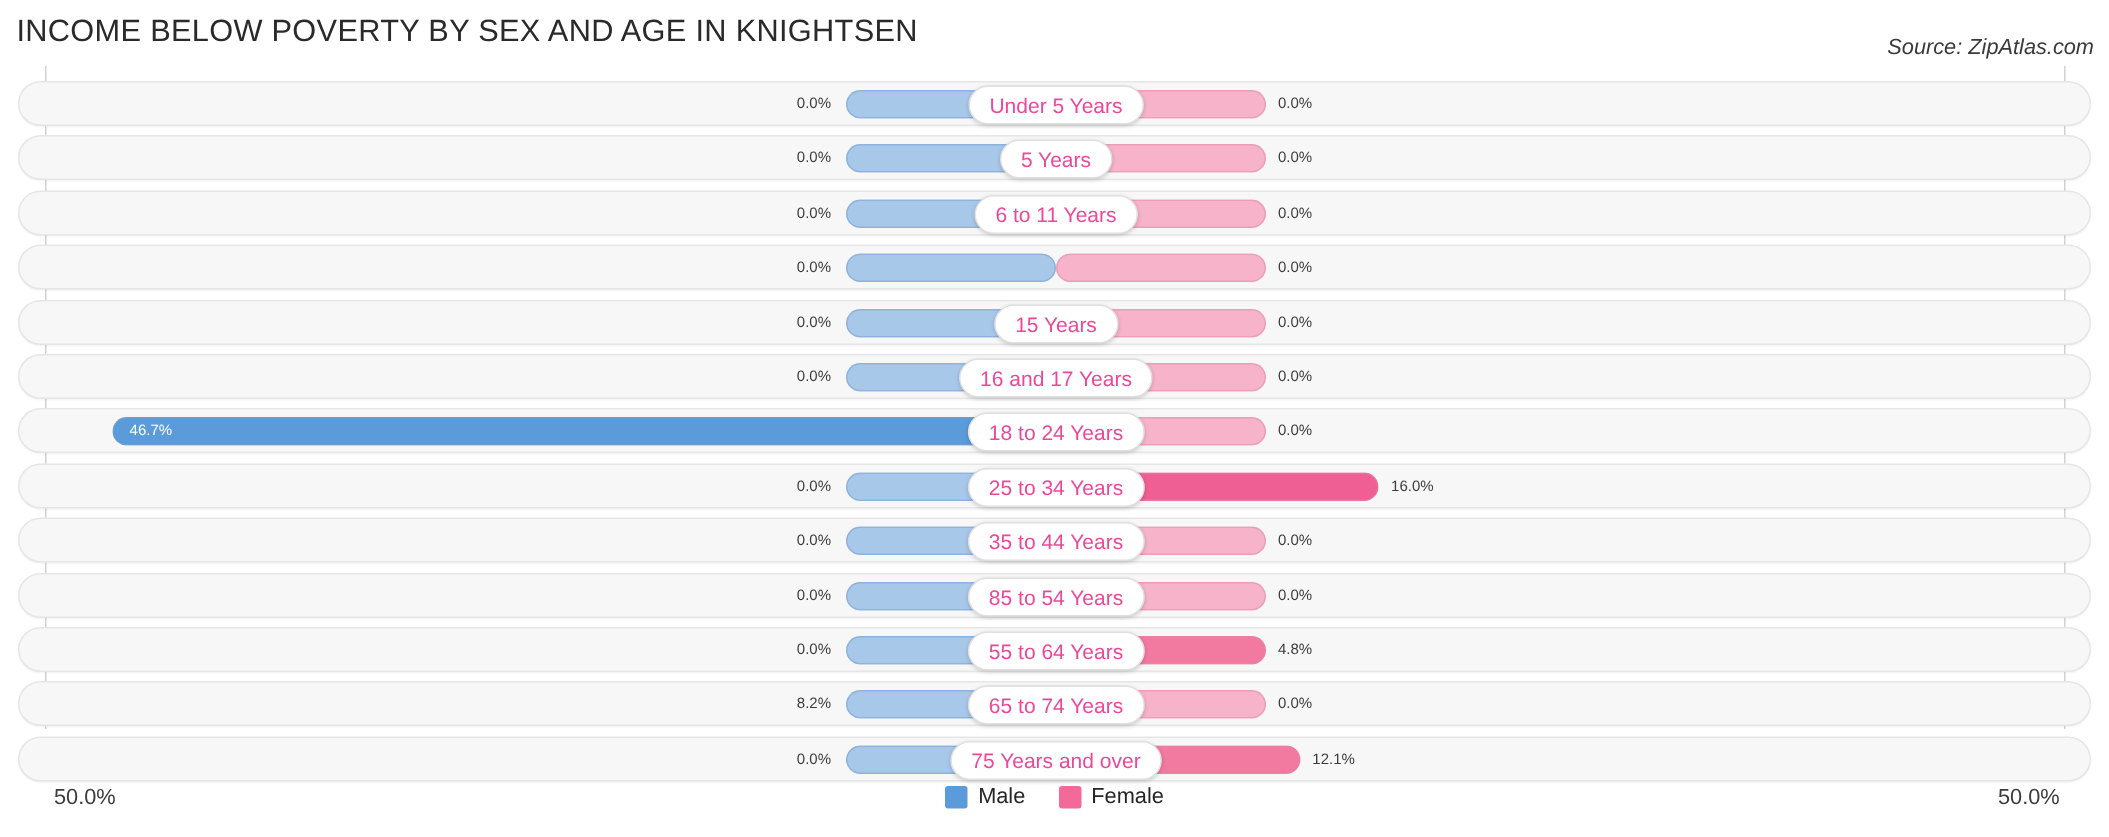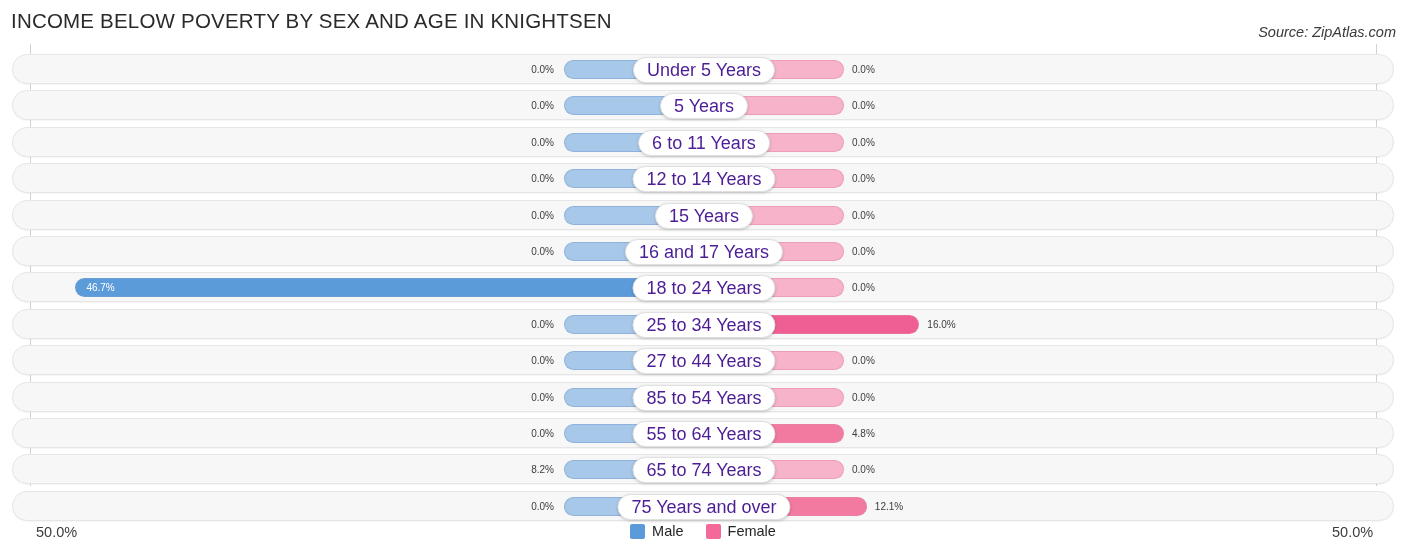--- a/index.html
+++ b/index.html
@@ -105,22 +105,22 @@
   
   .pill {
     position: absolute;
     top: 2px;
     height: 26px;
     line-height: 25px;
     background: #ffffff;
     border: 1px solid #e0e0e0;
     border-radius: 13px;
     box-shadow: 0 1px 3px rgba(0,0,0,0.18);
-    font-size: 18px;
-    color: #4c1d95;
+    font-size: 14px;
+    color: #ec4899;
     text-align: center;
     white-space: nowrap;
     padding: 0 13px;
     transform: translateX(-50%);
     z-index: 5;
   }
 
   
   #footer {
     position: absolute;
@@ -202,21 +202,20 @@
           <div class="val val-female" style="left: 839px;">0.0%</div>
           <div class="pill" style="left: 691px;">6 to 11 Years</div>
         </div>
       </div>
       <div class="row" style="top: 119.2px;">
         <div class="bars">
           <div class="bar bar-male" style="left: 551px; width: 140px; background: rgb(168, 200, 234);"></div>
           <div class="bar bar-female" style="left: 691px; width: 140px; background: rgb(246, 179, 201);"></div>
           <div class="val val-male" style="right: 839px;">0.0%</div>
           <div class="val val-female" style="left: 839px;">0.0%</div>
-          <div class="pill" style="left: 691px;">12 to 14 Years</div>
         </div>
       </div>
       <div class="row" style="top: 155.6px;">
         <div class="bars">
           <div class="bar bar-male" style="left: 551px; width: 140px; background: rgb(168, 200, 234);"></div>
           <div class="bar bar-female" style="left: 691px; width: 140px; background: rgb(246, 179, 201);"></div>
           <div class="val val-male" style="right: 839px;">0.0%</div>
           <div class="val val-female" style="left: 839px;">0.0%</div>
           <div class="pill" style="left: 691px;">15 Years</div>
         </div>
@@ -247,21 +246,21 @@
           <div class="val val-female" style="left: 914.36px;">16.0%</div>
           <div class="pill" style="left: 691px;">25 to 34 Years</div>
         </div>
       </div>
       <div class="row" style="top: 301.2px;">
         <div class="bars">
           <div class="bar bar-male" style="left: 551px; width: 140px; background: rgb(168, 200, 234);"></div>
           <div class="bar bar-female" style="left: 691px; width: 140px; background: rgb(246, 179, 201);"></div>
           <div class="val val-male" style="right: 839px;">0.0%</div>
           <div class="val val-female" style="left: 839px;">0.0%</div>
-          <div class="pill" style="left: 691px;">27 to 44 Years</div>
+          <div class="pill" style="left: 691px;">35 to 44 Years</div>
         </div>
       </div>
       <div class="row" style="top: 337.6px;">
         <div class="bars">
           <div class="bar bar-male" style="left: 551px; width: 140px; background: rgb(168, 200, 234);"></div>
           <div class="bar bar-female" style="left: 691px; width: 140px; background: rgb(246, 179, 201);"></div>
           <div class="val val-male" style="right: 839px;">0.0%</div>
           <div class="val val-female" style="left: 839px;">0.0%</div>
           <div class="pill" style="left: 691px;">85 to 54 Years</div>
         </div>

